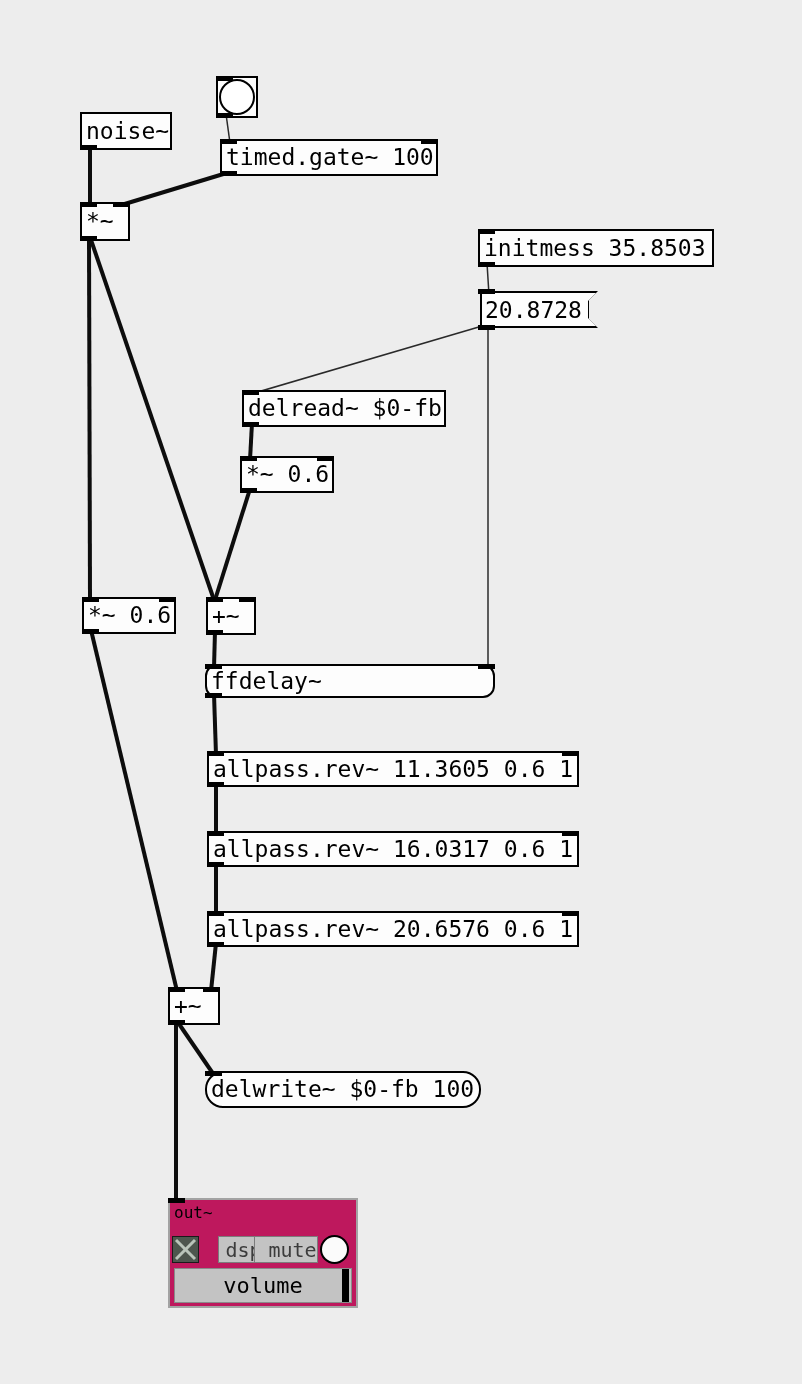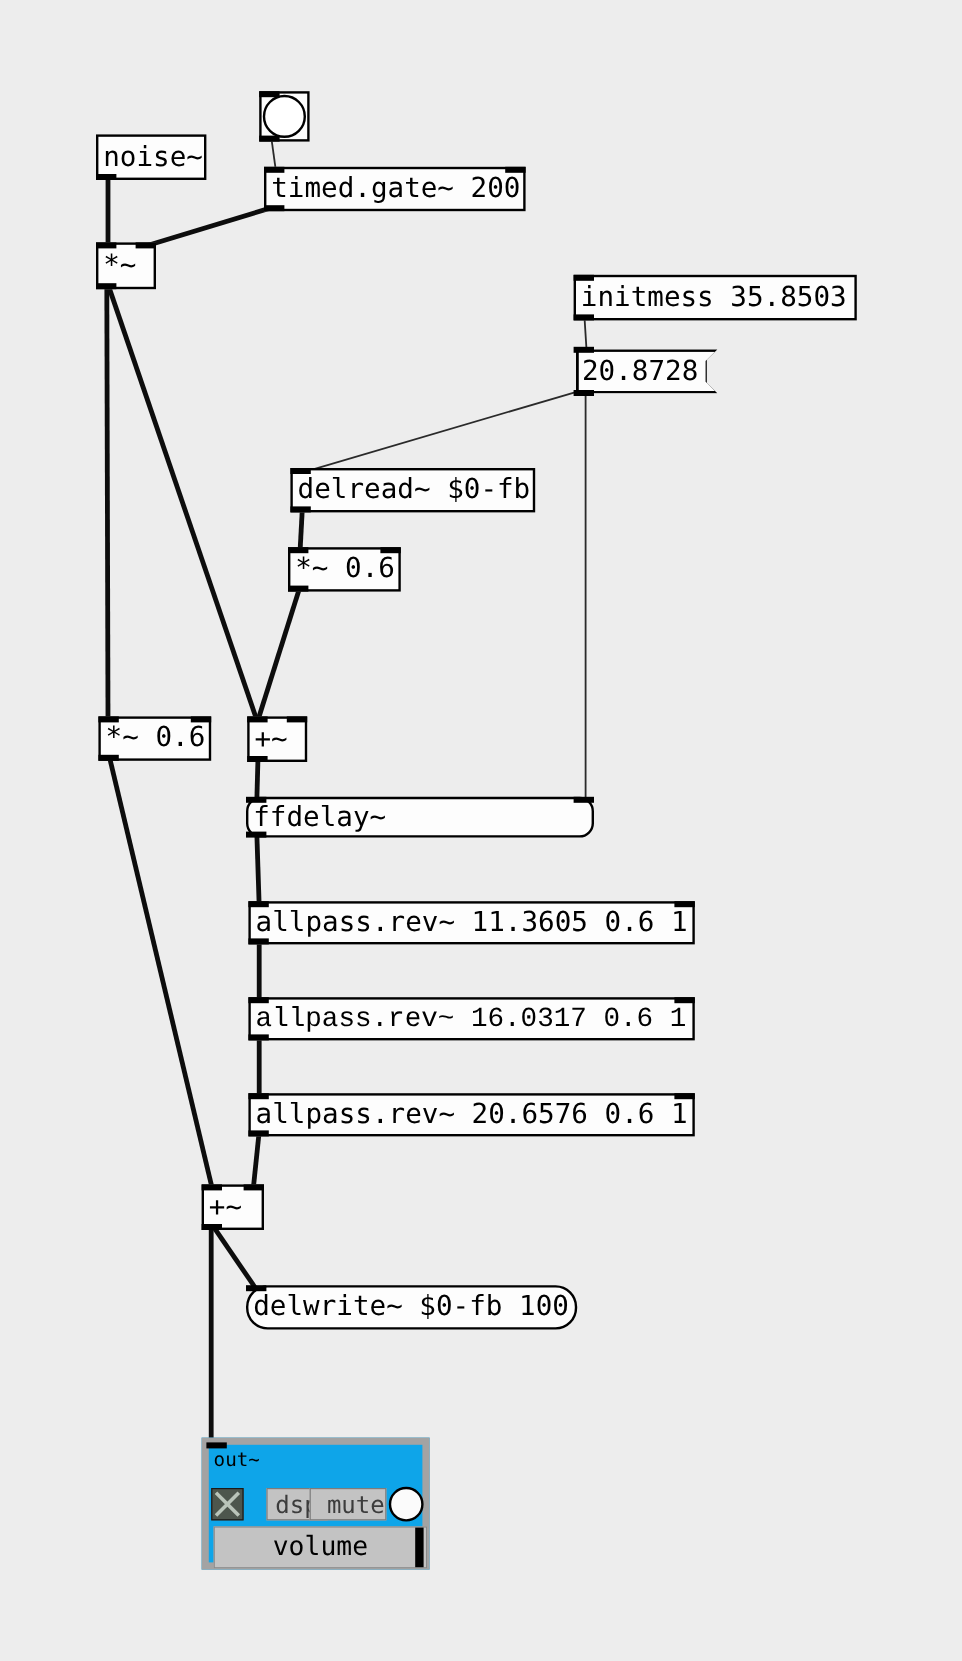--- a/index.html
+++ b/index.html
@@ -66,22 +66,22 @@
   }
   .msg .txt {
     position:absolute; left:5px; top:50%;
     transform:translateY(-50%);
     font-size:23px; line-height:1; white-space:nowrap;
   }
 
   
   .panel {
     position:absolute;
-    background:#0ea5e9;
-    border:6px solid #a3a3a3;
+    background:#be185d;
+    border:2px solid #a3a3a3;
     z-index:2;
   }
   .panel-title {
     position:absolute; left:4px; top:5px;
     font-size:16px; line-height:1;
   }
   .toggle {
     position:absolute; left:2px; top:36px;
     width:27px; height:27px;
     background:#4d564d;
@@ -148,21 +148,21 @@
     <i class="port tl"></i>
     <i class="port bl"></i>
   </div>
 
   <div class="obj" style="left:80px;top:112px;width:92px;height:38px;">
     <span>noise~</span>
     <i class="port bl"></i>
   </div>
 
   <div class="obj" style="left:220px;top:139px;width:218px;height:37px;">
-    <span>timed.gate~ 200</span>
+    <span>timed.gate~ 100</span>
     <i class="port tl"></i>
     <i class="port tr"></i>
     <i class="port bl"></i>
   </div>
 
   <div class="obj" style="left:80px;top:202px;width:50px;height:39px;">
     <span>*~</span>
     <i class="port tl"></i>
     <i class="port tr"></i>
     <i class="port bl"></i>
@@ -216,21 +216,21 @@
     <i class="port bl"></i>
   </div>
 
   <div class="obj" style="left:207px;top:751px;width:372px;height:36px;">
     <span>allpass.rev~ 11.3605 0.6 1</span>
     <i class="port tl"></i>
     <i class="port tr"></i>
     <i class="port bl"></i>
   </div>
 
-  <div class="obj" style="left:207px;top:831px;width:372px;height:36px;font-family:Liberation Mono, monospace;">
+  <div class="obj" style="left:207px;top:831px;width:372px;height:36px;">
     <span>allpass.rev~ 16.0317 0.6 1</span>
     <i class="port tl"></i>
     <i class="port tr"></i>
     <i class="port bl"></i>
   </div>
 
   <div class="obj" style="left:207px;top:911px;width:372px;height:36px;">
     <span>allpass.rev~ 20.6576 0.6 1</span>
     <i class="port tl"></i>
     <i class="port tr"></i>

